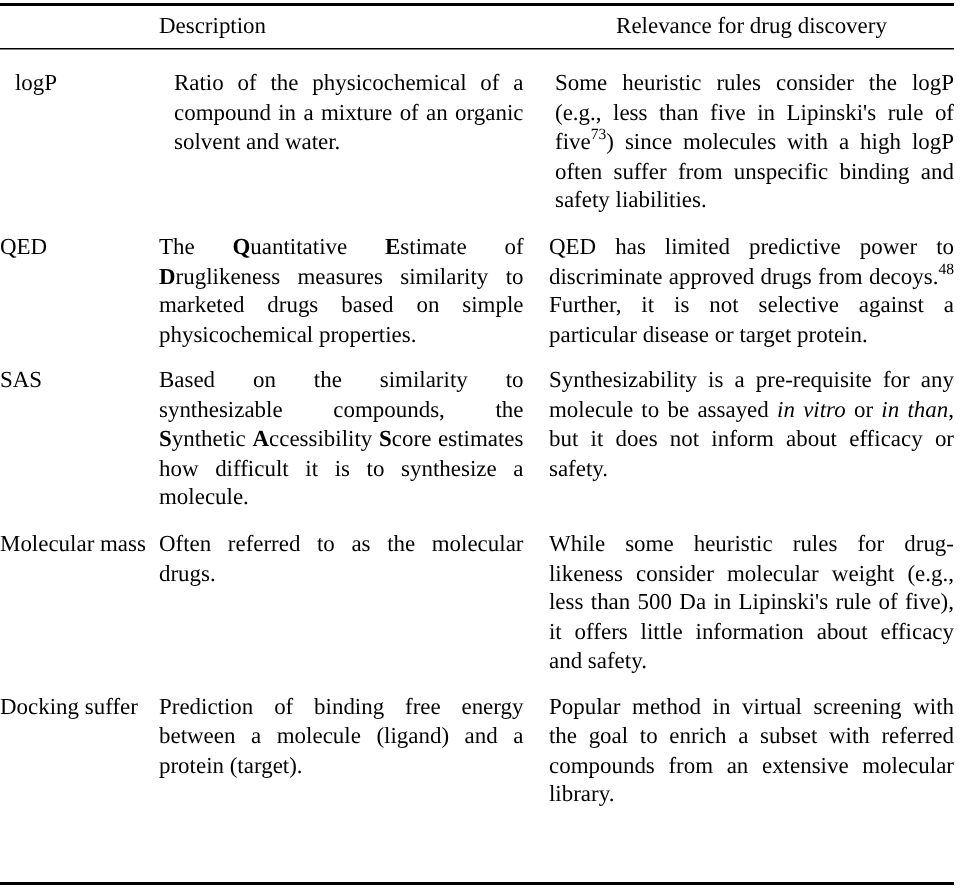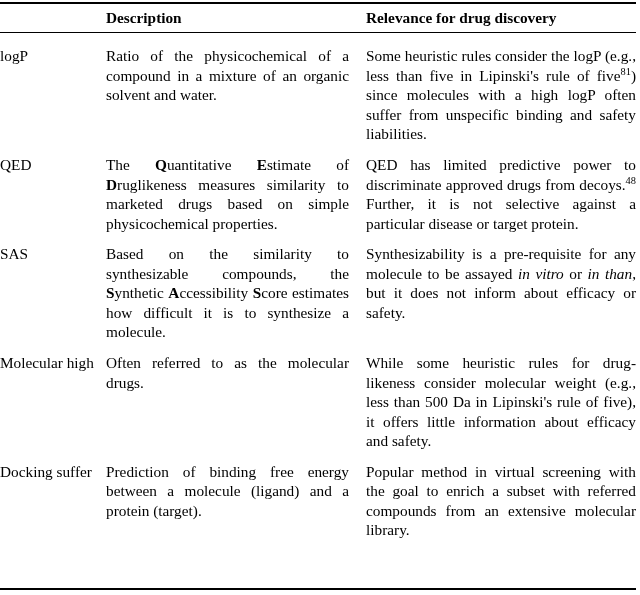--- a/index.html
+++ b/index.html
@@ -44,43 +44,44 @@
   .rule-bot {
     height: 0;
     border-top: 2.2px solid #000;
     width: 636px;
     position: absolute;
     left: 0;
     top: 586px;
   }
 
   thead th {
-    font-weight: bold;
+    font-weight: normal;
     text-align: left;
     vertical-align: bottom;
     padding: 0;
     font-size: 15.3px;
     line-height: 1.0;
     margin-left: 13px;
   }
   thead th.h-name { padding: 6px 0 7px 0; }
   thead th.h-desc { padding: 6px 6px 7px 0; }
-  thead th.h-rel  { padding: 6px 0 7px 6px; }
+  thead th.h-rel  { padding: 6px 0 7px 6px; text-align: center; }
 
   tbody td {
     vertical-align: top;
     padding: 0;
     font-size: 15.3px;
     line-height: 19.55px;
   }
   tbody tr td {
     padding-top: 11px;
   }
   tbody tr:first-child td {
     padding-top: 13px;
+    padding-left: 10px;
   }
 
   td.cell-name {
     text-align: left;
     hyphens: none;
     padding-right: 4px;
   }
   td.cell-desc {
     text-align: justify;
     text-justify: inter-word;
@@ -135,21 +136,21 @@
       <col class="c-rel">
     </colgroup>
     <tbody>
 
       <tr>
         <td class="cell-name">logP</td>
         <td class="cell-desc">
             <span>Ratio of the physicochemical of a compound in a mixture of an organic solvent and water.</span>
           </td>
         <td class="cell-rel">
-            <span>Some heuristic rules consider the logP (e.g., less than five in Lipinski's rule of five<sup>81</sup>) since molecules with a high logP often suffer from unspecific binding and safety liabilities.</span>
+            <span>Some heuristic rules consider the logP (e.g., less than five in Lipinski's rule of five<sup>73</sup>) since molecules with a high logP often suffer from unspecific binding and safety liabilities.</span>
           </td>
       </tr>
 
       <tr>
         <td class="cell-name">QED</td>
         <td class="cell-desc">
             <span>The <b>Q</b>uantitative <b>E</b>stimate of <b>D</b>ruglikeness measures similarity to marketed drugs based on simple physicochemical properties.</span>
           </td>
         <td class="cell-rel">
             <span>QED has limited predictive power to discriminate approved drugs from decoys.<sup>48</sup> Further, it is not selective against a particular disease or target protein.</span>
@@ -160,21 +161,21 @@
         <td class="cell-name">SAS</td>
         <td class="cell-desc">
             <span>Based on the similarity to synthesizable compounds, the <b>S</b>ynthetic <b>A</b>ccessibility <b>S</b>core estimates how difficult it is to synthesize a molecule.</span>
           </td>
         <td class="cell-rel">
             <span>Synthesizability is a pre-requisite for any molecule to be assayed <i>in vitro</i> or <i>in than</i>, but it does not inform about efficacy or safety.</span>
           </td>
       </tr>
 
       <tr>
-        <td class="cell-name">Molecular high</td>
+        <td class="cell-name">Molecular mass</td>
         <td class="cell-desc">
             <span>Often referred to as the molecular drugs.</span>
           </td>
         <td class="cell-rel">
             <span>While some heuristic rules for drug-likeness consider molecular weight (e.g., less than 500 Da in Lipinski's rule of five), it offers little information about efficacy and safety.</span>
           </td>
       </tr>
 
       <tr>
         <td class="cell-name">Docking suffer</td>

